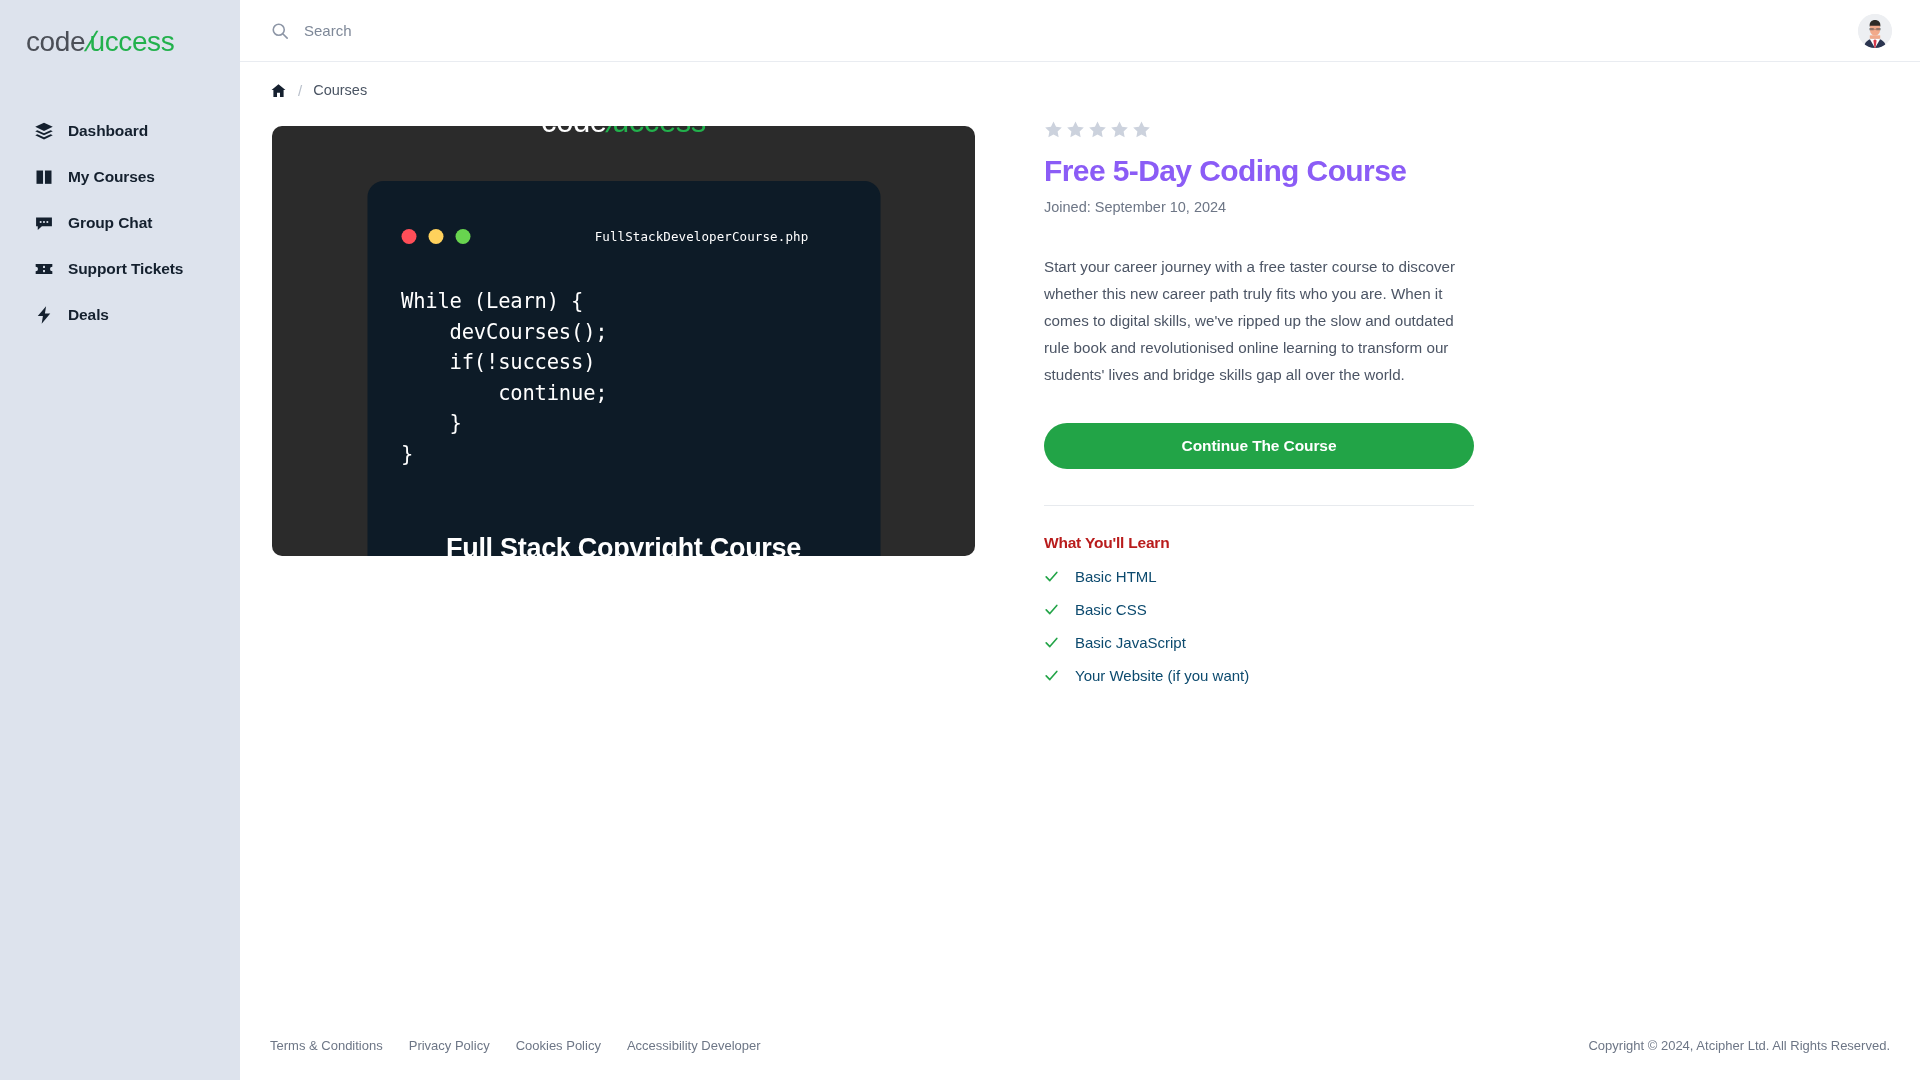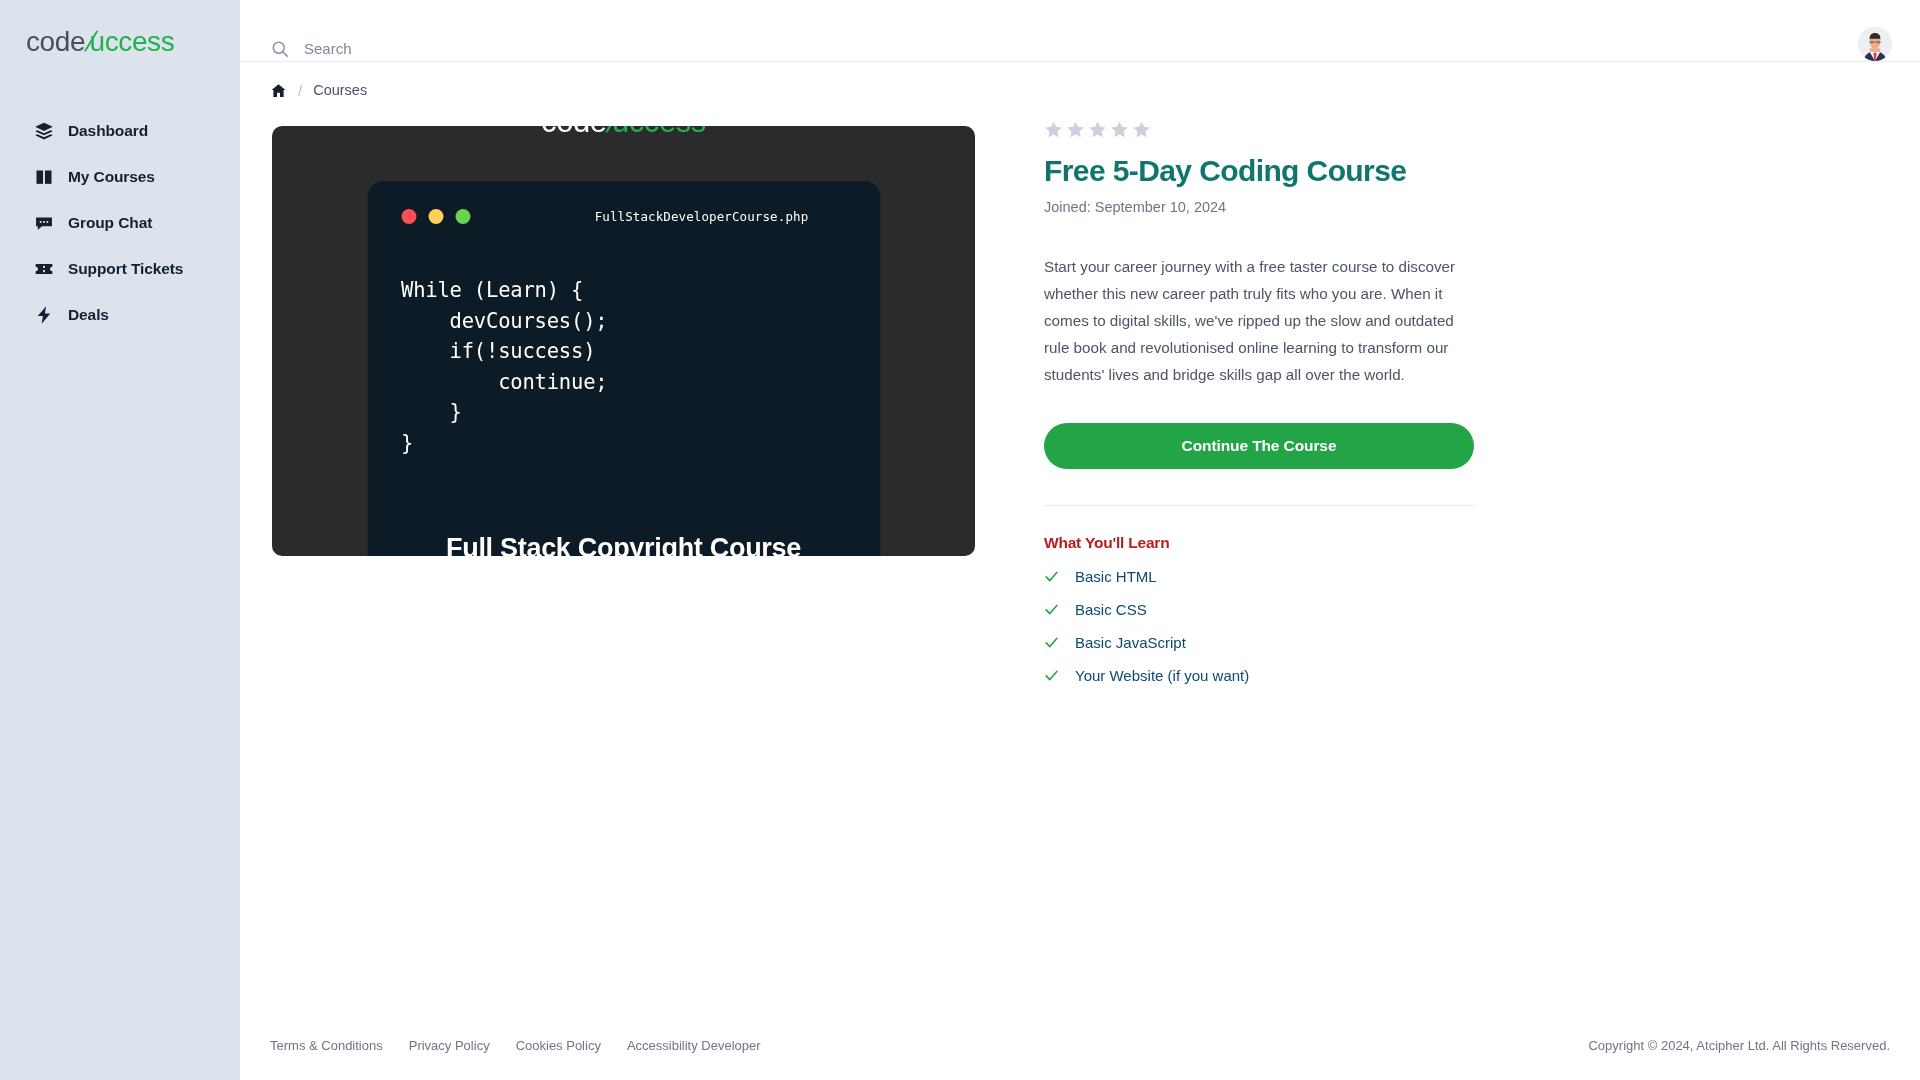--- a/index.html
+++ b/index.html
@@ -92,21 +92,21 @@
     min-width: 0;
     background: #ffffff;
   }
 
   
   .topbar {
     height: 62px;
     min-height: 62px;
     border-bottom: 1px solid #e9ecf1;
     display: flex;
-    align-items: flex-end;
+    align-items: center;
     padding: 0 28px 0 30px;
     justify-content: space-between;
   }
   .search-wrap {
     display: flex;
     align-items: center;
     gap: 14px;
     flex: 1;
   }
   .search-icon { width: 20px; height: 20px; flex: 0 0 20px; color: #8d96a6; }
@@ -199,23 +199,24 @@
     left: 50%;
     transform: translateX(-50%);
     width: 513px;
     height: 400px;
     background: #0d1b27;
     border-radius: 16px;
     padding: 28px 34px;
   }
   .code-titlebar {
     display: flex;
-    align-items: flex-start;
+    align-items: flex-end;
     height: 24px;
     position: relative;
+    margin-top: 11px;
   }
   .dots { display: flex; gap: 12px; }
   .dot { width: 15px; height: 15px; border-radius: 50%; }
   .dot.red { background: #ff4e58; }
   .dot.yellow { background: #ffd15c; }
   .dot.green { background: #68d44f; }
   .code-filename {
     position: absolute;
     left: 50%;
     transform: translateX(-50%);
@@ -256,21 +257,21 @@
     max-width: 560px;
   }
 
   .stars { display: flex; gap: 3px; margin-bottom: 14px; }
   .star { width: 19px; height: 19px; display: block; }
 
   .course-title {
     font-size: 30px;
     font-weight: 700;
     letter-spacing: -0.6px;
-    color: #0f766e;
+    color: #8b5cf6;
     line-height: 1.18;
   }
 
   .joined {
     margin-top: 11px;
     font-size: 14.5px;
     color: #6d7686;
   }
 
   .course-desc {

